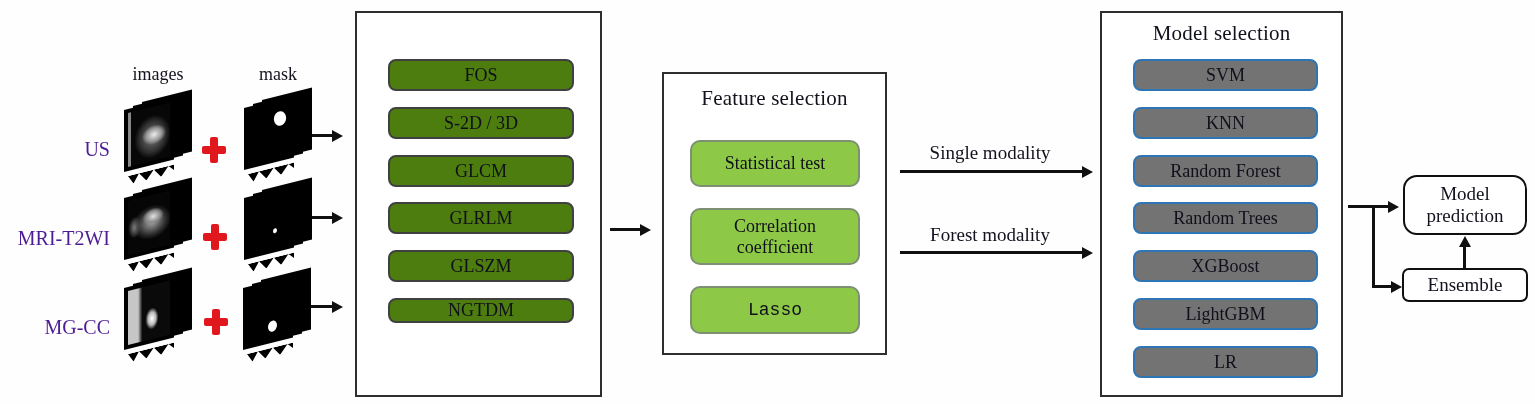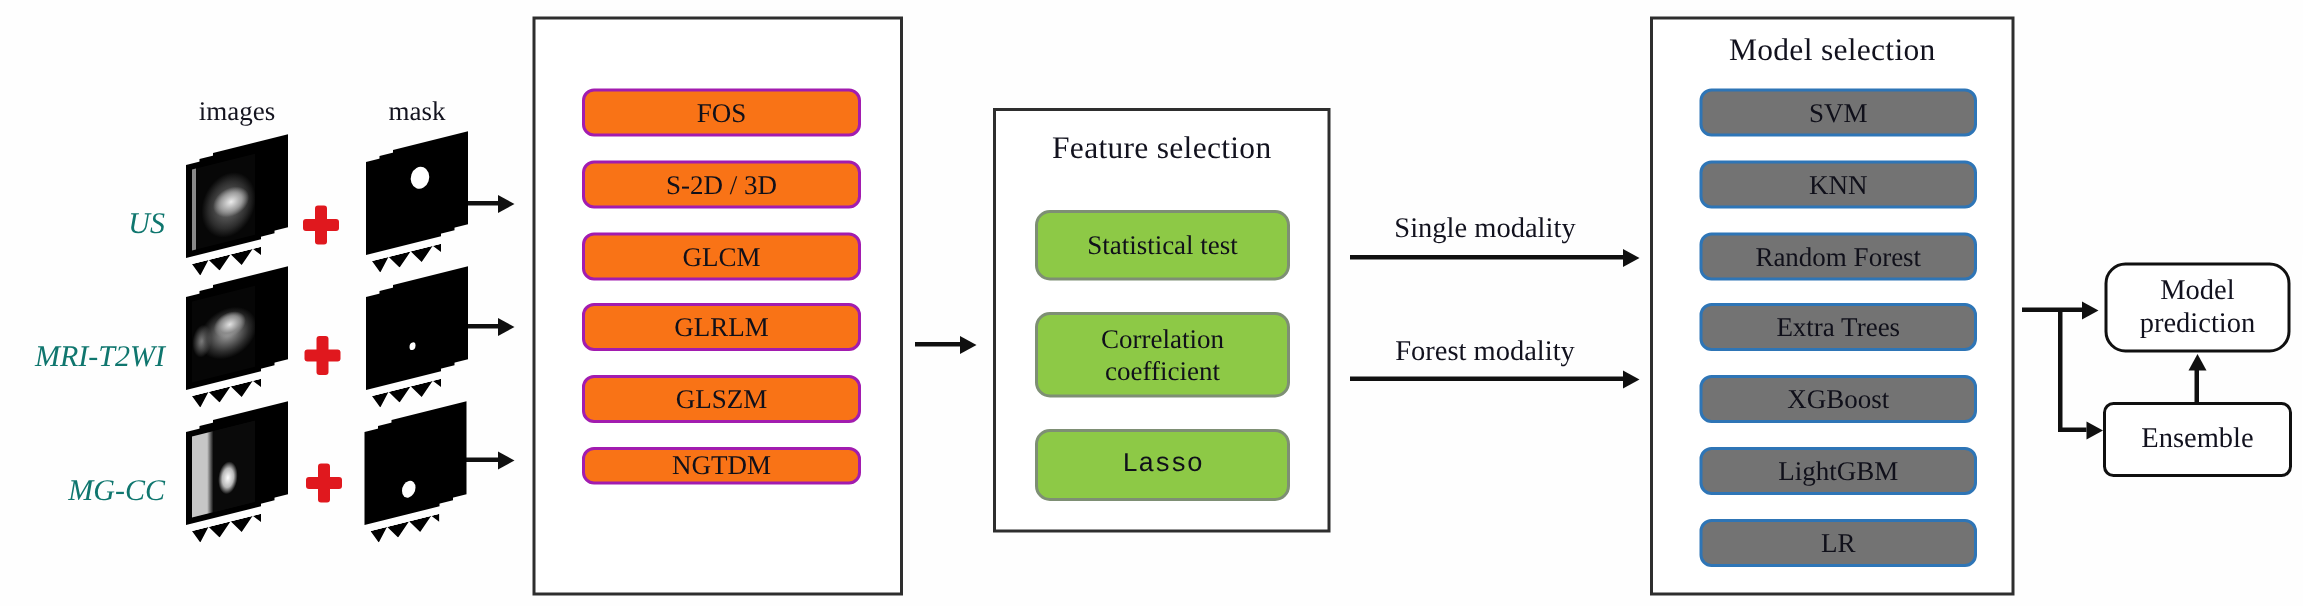--- a/index.html
+++ b/index.html
@@ -4,21 +4,21 @@
 <style>
   * { margin:0; padding:0; box-sizing:border-box; }
   html,body { background:#ffffff; }
   body { font-family:"Liberation Serif","DejaVu Serif",serif; color:#14141c; }
   .canvas { position:relative; width:1535px; height:404px; background:#fefefe; overflow:hidden; }
   .panel { position:absolute; background:#ffffff; border:2px solid #2e2e2e; }
   .panel-title { position:absolute; left:0; right:0; top:8px; text-align:center;
                  font-size:21px; letter-spacing:.2px; color:#12121e; }
   .chip { position:absolute; display:flex; align-items:center; justify-content:center;
           text-align:center; font-size:18px; line-height:1.12; color:#10101a; }
-  .chip.blue   { background:#f97316; border:2px solid #a21caf; border-radius:8px; }
+  .chip.blue   { background:#4d7c0f; border:2px solid #404040; border-radius:8px; }
   .chip.green  { background:#8dc946; border:2px solid #7e8f74; border-radius:10px; }
   .chip.orange { background:#737373; border:2px solid #2e75b6; border-radius:8px; }
 
   
   .harrow { position:absolute; height:3px; background:#101010; }
   .harrow::after { content:""; position:absolute; right:-11px; top:50%;
         transform:translateY(-50%); width:0; height:0;
         border-left:11px solid #101010; border-top:6px solid transparent; border-bottom:6px solid transparent; }
   .varrow-up { position:absolute; width:3px; background:#101010; }
   .varrow-up::after { content:""; position:absolute; top:-10px; left:50%;
@@ -56,21 +56,21 @@
   .img-mg  { background:
       radial-gradient(ellipse 9px 15px at 57% 62%, #ffffff, #b9b9b9 42%, rgba(0,0,0,0) 72%),
       linear-gradient(90deg, #c6c6c6 0 24%, rgba(10,10,10,1) 34%), #0a0a0a; }
 
   .mask-blob { position:absolute; background:#fff; border-radius:50%; }
   .blob-us  { width:12px; height:15px; left:30px; top:12px; transform:rotate(-18deg); }
   .blob-mri { width:4px;  height:5px;  left:29px; top:38px; }
   .blob-mg  { width:9px;  height:11px; left:25px; top:40px; }
 
   .col-label { position:absolute; font-size:18px; color:#14141f; text-align:center; width:64px; }
-  .row-label { position:absolute; left:8px; width:102px; text-align:right; font-size:20px; color:#0f766e;font-style:italic; }
+  .row-label { position:absolute; left:8px; width:102px; text-align:right; font-size:20px; color:#4c1d95; }
 
   
   .outbox { position:absolute; background:#fff; border:2.5px solid #101010; display:flex;
             align-items:center; justify-content:center; text-align:center;
             font-size:19px; line-height:1.18; color:#12121e; }
 </style>
 </head>
 <body>
 
 <div class="canvas">
@@ -168,27 +168,27 @@
   <div class="flow-label" style="left:898px; top:142px; width:184px;">Single modality</div>
   <div class="harrow" style="left:900px; top:170px; width:182px;"></div>
   <div class="flow-label" style="left:898px; top:224px; width:184px;">Forest modality</div>
   <div class="harrow" style="left:900px; top:251px; width:182px;"></div>
 
   <div class="panel" style="left:1100px; top:11px; width:243px; height:386px;">
     <div class="panel-title">Model selection</div>
     <div class="chip orange" style="left:31px; top:46px;  width:185px; height:32px;">SVM</div>
     <div class="chip orange" style="left:31px; top:94px;  width:185px; height:32px;">KNN</div>
     <div class="chip orange" style="left:31px; top:142px; width:185px; height:32px;">Random Forest</div>
-    <div class="chip orange" style="left:31px; top:189px; width:185px; height:32px;">Extra Trees</div>
+    <div class="chip orange" style="left:31px; top:189px; width:185px; height:32px;">Random Trees</div>
     <div class="chip orange" style="left:31px; top:237px; width:185px; height:32px;">XGBoost</div>
     <div class="chip orange" style="left:31px; top:285px; width:185px; height:32px;">LightGBM</div>
     <div class="chip orange" style="left:31px; top:333px; width:185px; height:32px;">LR</div>
   </div>
 
   <div class="harrow" style="left:1348px; top:205px; width:40px;"></div>
   <div class="vline" style="left:1372px; top:206px; height:82px;"></div>
   <div class="harrow" style="left:1372px; top:285px; width:19px;"></div>
   <div class="varrow-up" style="left:1463px; top:246px; height:22px;"></div>
 
   <div class="outbox" style="left:1403px; top:175px; width:124px; height:60px; border-radius:14px; padding:0 14px;">Model prediction</div>
-  <div class="outbox" style="left:1402px; top:268px; width:126px; height:50px; border-radius:7px;">Ensemble</div>
+  <div class="outbox" style="left:1402px; top:268px; width:126px; height:34px; border-radius:7px;">Ensemble</div>
 
 </div>
 
 </body></html>

